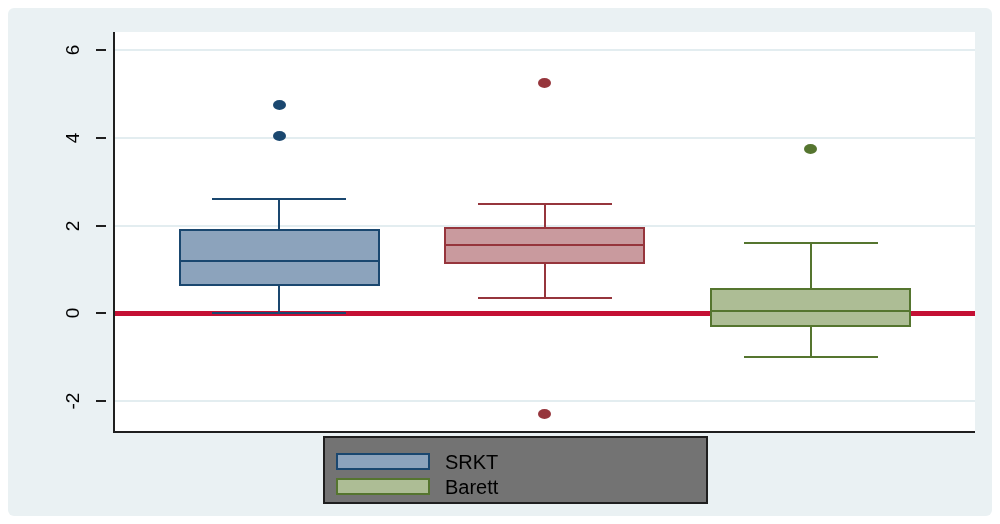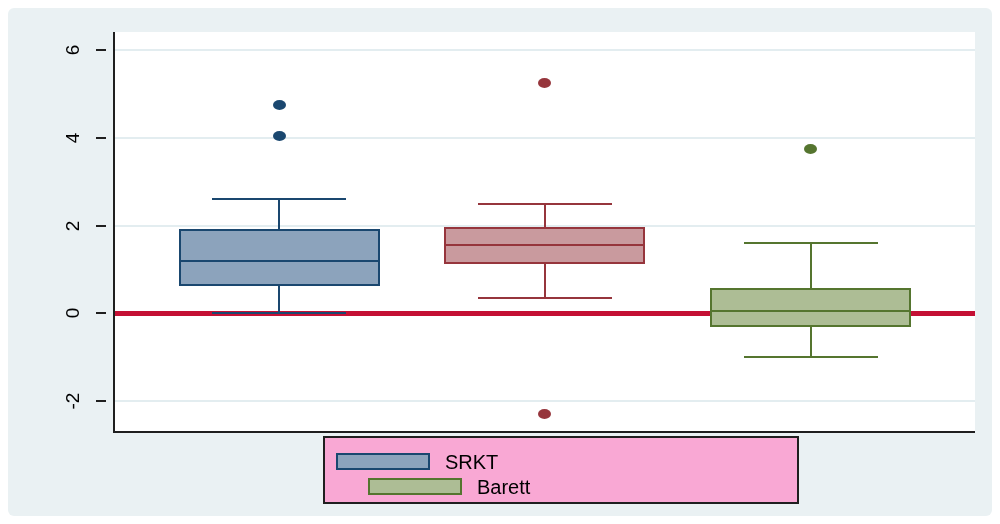--- a/index.html
+++ b/index.html
@@ -11,26 +11,26 @@
   .gridline { position:absolute; left:0; width:100%; height:2px; background:#E3EDF0; z-index:1; }
   .zero-line { position:absolute; left:0; width:100%; height:5px; z-index:2; }
   .whisker-line { position:absolute; width:2px; z-index:3; }
   .whisker-cap { position:absolute; height:2px; z-index:4; }
   .box-rect { position:absolute; z-index:3; border:2px solid; }
   .median-line { position:absolute; height:2px; z-index:4; }
   .outlier-dot { position:absolute; width:13px; height:10px; border-radius:50%; z-index:4; }
   .y-tick { position:absolute; width:10px; height:2px; background:#1F1F1F; }
   .ytick-label { position:absolute; transform:translate(-50%,-50%) rotate(-90deg);
                  font-size:19px; color:#000; white-space:nowrap; }
-  .legend { position:absolute; left:315px; top:428px; width:476px; height:68px;
-            background:#f9a8d4; border:2px solid #1F1F1F; z-index:5; }
+  .legend { position:absolute; left:315px; top:428px; width:385px; height:68px;
+            background:#737373; border:2px solid #1F1F1F; z-index:5; }
   .legend-item { position:absolute; height:21px; display:flex; align-items:center; }
   .legend-item.pos-r1c1 { left:11px; top:13px; }
   .legend-item.pos-r1c2 { left:223px; top:13px; }
-  .legend-item.pos-r2c1 { left:11px; top:38px;margin-left:32px; }
+  .legend-item.pos-r2c1 { left:11px; top:38px; }
   .legend-swatch { width:94px; height:17px; border:2px solid; margin-right:15px; flex:0 0 auto; }
   .legend-label { font-size:20px; color:#000; line-height:1; }
 </style>
 </head>
 <body>
 
 <div class="figure">
   <div class="canvas">
     <div class="plot-area" id="plot-area">
         <div class="gridline" style="top: 17px;"></div>

